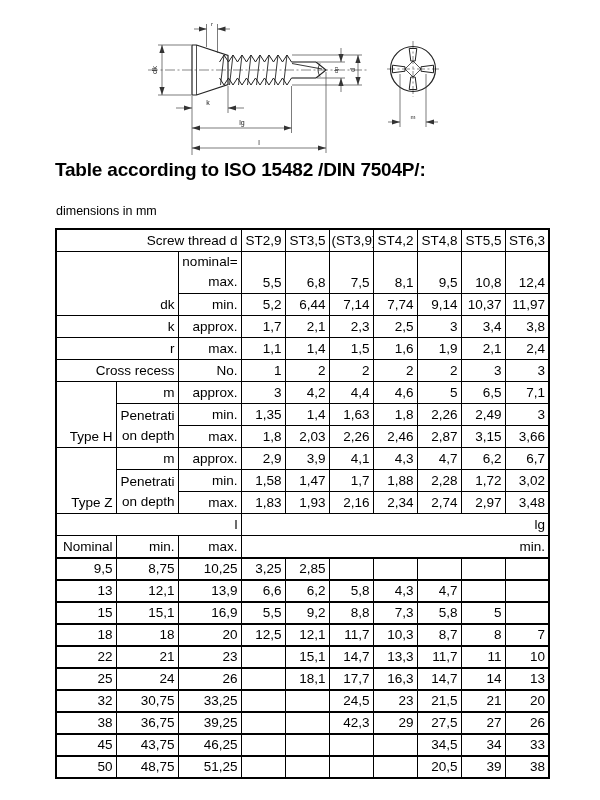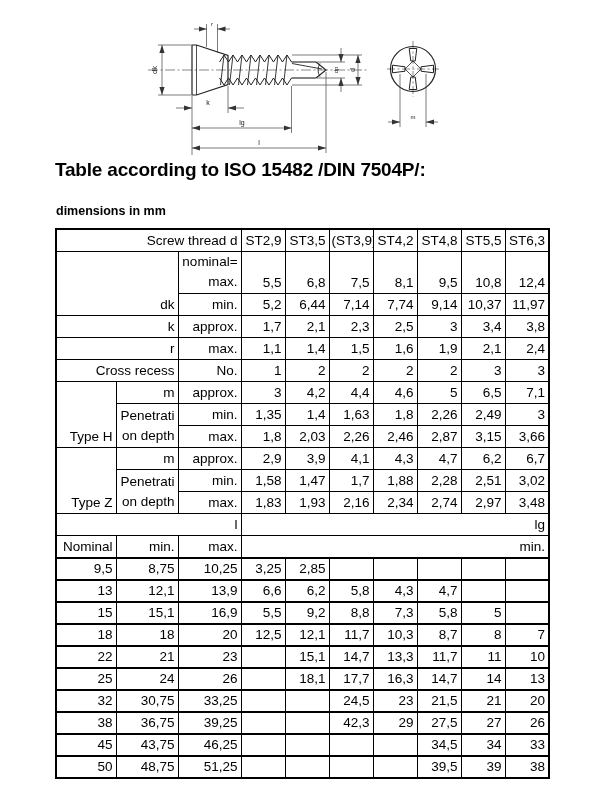--- a/index.html
+++ b/index.html
@@ -1,21 +1,21 @@
 <!DOCTYPE html>
 <html><head>
 <meta charset="utf-8">
 <style>
   html,body{margin:0;padding:0;}
   body{width:600px;height:800px;background:#ffffff;position:relative;
        font-family:"Liberation Sans", sans-serif;color:#000;}
   .drawing{position:absolute;left:0;top:0;}
   .title{position:absolute;left:55px;top:159px;font-size:19px;font-weight:bold;
          letter-spacing:-0.2px;white-space:nowrap;}
-  .caption{position:absolute;left:56px;top:204px;font-size:12.5px;font-weight:bold;}
+  .caption{position:absolute;left:56px;top:204px;font-size:12.5px;font-weight:normal;}
   table.dims{position:absolute;left:55px;top:228px;width:494px;
              border-collapse:collapse;table-layout:fixed;
              font-size:13.5px;border:2px solid #000;}
   table.dims td{border:1px solid #000;vertical-align:bottom;height:20px;
                 padding:0 3px 1px 2px;line-height:18px;overflow:hidden;
                 white-space:nowrap;}
   td.lbl{text-align:right;}
   td.num{text-align:right;}
   td.tall{height:40px;margin-top:48px;}
   td.wrap div{line-height:20px;}
@@ -261,21 +261,21 @@
       <td class="lbl wrap" rowspan="2">
         <div>Penetrati</div>
         <div>on depth</div>
       </td>
       <td class="lbl">min.</td>
       <td class="num">1,58</td>
       <td class="num">1,47</td>
       <td class="num">1,7</td>
       <td class="num">1,88</td>
       <td class="num">2,28</td>
-      <td class="num">2,51</td>
+      <td class="num">1,72</td>
       <td class="num">3,02</td>
     </tr>
     <tr>
       <td class="lbl">max.</td>
       <td class="num">1,83</td>
       <td class="num">1,93</td>
       <td class="num">2,16</td>
       <td class="num">2,34</td>
       <td class="num">2,74</td>
       <td class="num">2,97</td>
@@ -401,18 +401,18 @@
       <td class="num">33</td>
     </tr>
     <tr class="lenrow">
       <td class="num">50</td>
       <td class="num">48,75</td>
       <td class="num">51,25</td>
       <td class="num"></td>
       <td class="num"></td>
       <td class="num"></td>
       <td class="num"></td>
-      <td class="num">39,5</td>
+      <td class="num">20,5</td>
       <td class="num">39</td>
       <td class="num">38</td>
     </tr>
   </tbody>
 </table>
 
 </body></html>

